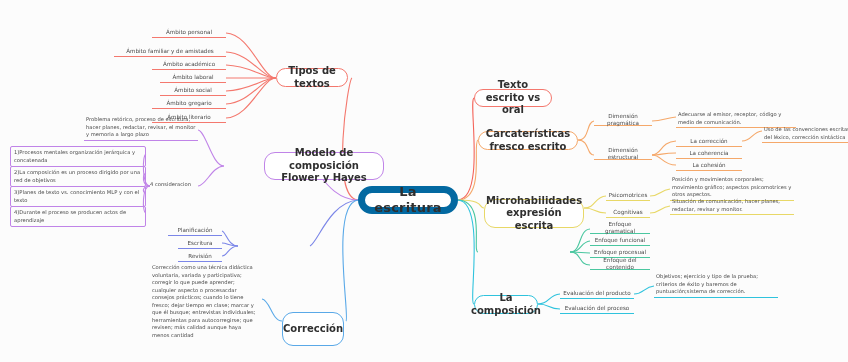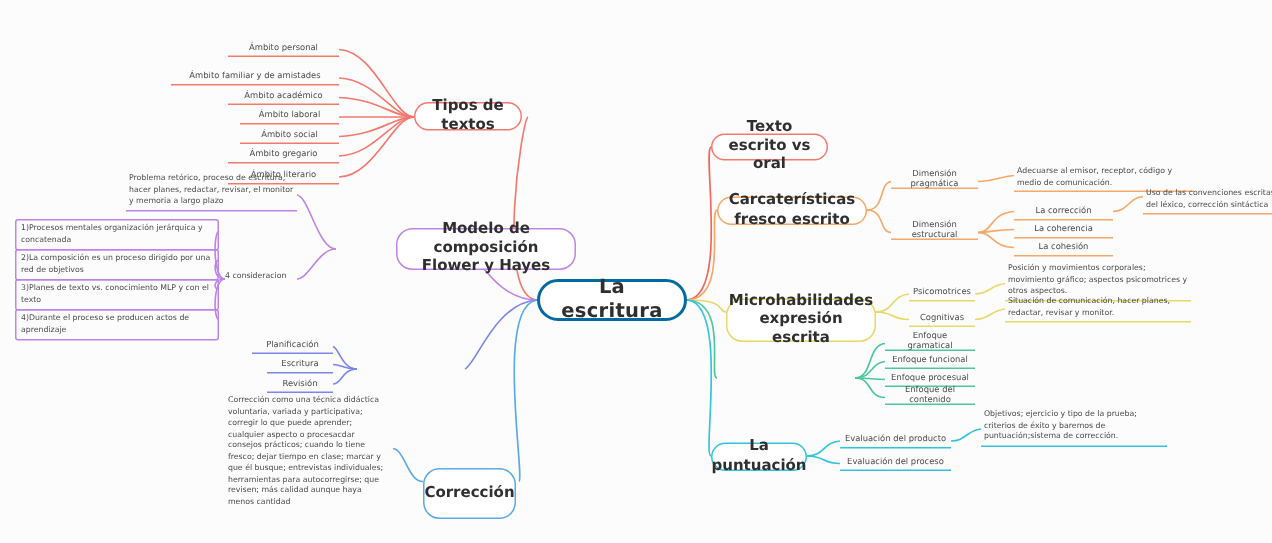--- a/index.html
+++ b/index.html
@@ -15,21 +15,21 @@
   .node{
     position:absolute;
     box-sizing:border-box;
     display:flex;align-items:center;justify-content:center;
     text-align:center;
     background:#ffffff;
     line-height:1.25;
   }
   
   .central{
-    border:2px solid #0369a1;
+    border:7px solid #0369a1;
     border-radius:14px;
     font-size:13px;
     font-weight:700;
     color:#2f2f2f;
     letter-spacing:.2px;
     padding:0 8px;
   }
   
   .lvl1{
     border-width:1px;border-style:solid;
@@ -271,21 +271,21 @@
     <span>Enfoque funcional</span>
   </div>
   <div class="node lvl2" style="left:590px;top:247px;width:60px;height:11px;border-bottom-color:#4bc7a0;">
     <span>Enfoque procesual</span>
   </div>
   <div class="node lvl2" style="left:590px;top:259px;width:60px;height:11px;border-bottom-color:#4bc7a0;">
     <span>Enfoque del contenido</span>
   </div>
 
   <div class="node lvl1" style="left:474px;top:295px;width:64px;height:19px;border-color:#2fc3dd;">
-    <span>La puntuación</span>
+    <span>La composición</span>
   </div>
   <div class="node lvl2" style="left:560px;top:288px;width:74px;height:11px;border-bottom-color:#2fc3dd;">
     <span>Evaluación del producto</span>
   </div>
   <div class="node lvl2" style="left:560px;top:303px;width:74px;height:11px;border-bottom-color:#2fc3dd;">
     <span>Evaluación del proceso</span>
   </div>
   <div class="node leafpara" style="left:654px;top:273px;width:124px;height:auto;border-bottom-color:#2fc3dd;">
     <span>Objetivos; ejercicio y tipo de la prueba; criterios de éxito y baremos de puntuación;sistema de corrección.</span>
   </div>

